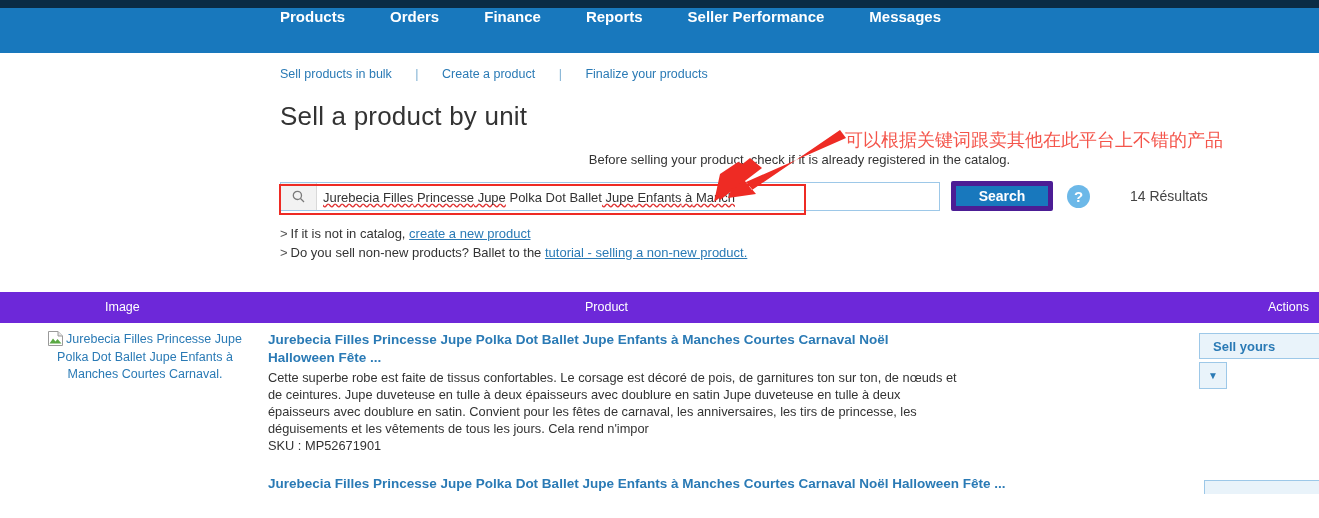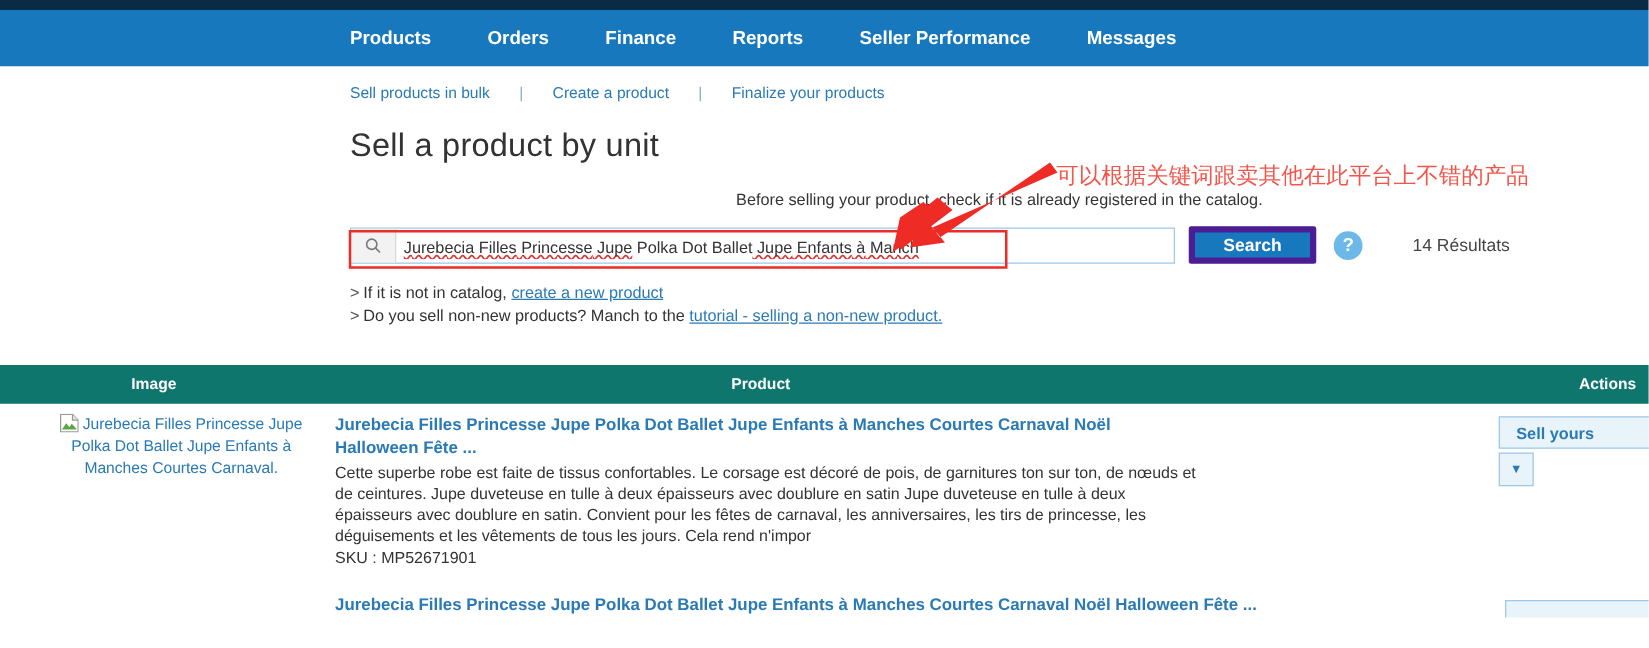--- a/index.html
+++ b/index.html
@@ -16,21 +16,21 @@
   }
   .topstrip {
     height: 8px;
     background: #0a2b45;
     width: 100%;
   }
   .navbar {
     height: 45px;
     background: #1878bd;
     display: flex;
-    align-items: center;
+    align-items: flex-start;
     padding-left: 280px;
     box-sizing: border-box;
   }
   .navbar a {
     color: #ffffff;
     text-decoration: none;
     font-size: 15px;
     font-weight: bold;
     margin-right: 45px;
     white-space: nowrap;
@@ -153,24 +153,24 @@
     margin: 14px 0 0 280px;
     line-height: 1.45;
     font-size: 13px;
   }
   .hints .chev { color:#555; margin-right:3px; }
   .hints a { color: #2a7ab5; text-decoration: underline; }
 
   .table-head {
     margin-top: 29px;
     height: 31px;
-    background: #0f766e;
+    background: #6d28d9;
     color: #ffffff;
     font-size: 12.5px;
-    font-weight: bold;
+    font-weight: normal;
     position: relative;
   }
   .th { position: absolute; top: 8px; }
   .th-image  { left: 105px; }
   .th-product{ left: 585px; }
   .th-actions{ right: 10px; }
 
   .row {
     display: flex;
     padding-top: 8px;
@@ -342,21 +342,21 @@
   <div class="help-icon">?</div>
   <div class="results-count">14 Résultats</div>
 <div class="squiggle-wrap"><span class="sp">Jurebecia</span><span class="sp"> Filles</span><span class="sp"> Princesse</span><span class="sp"> Jupe</span><span> Polka</span><span> Dot</span><span> Ballet</span><span class="sp"> Jupe</span><span class="sp"> Enfants</span><span class="sp"> à</span><span class="sp"> Manch</span></div>
   </div>
 
 <div class="hints">
   <div>
     <span class="chev">&gt;</span><span>If it is not in catalog, </span><a href="#">create a new product</a><span></span>
   </div>
   <div>
-    <span class="chev">&gt;</span><span>Do you sell non-new products? Manch to the </span><a href="#">tutorial - selling a non-new product.</a><span></span>
+    <span class="chev">&gt;</span><span>Do you sell non-new products? Ballet to the </span><a href="#">tutorial - selling a non-new product.</a><span></span>
   </div>
 </div>
 
 <div class="table-head">
   <div class="th th-image">Image</div>
   <div class="th th-product">Product</div>
   <div class="th th-actions">Actions</div>
 </div>
 
 <div class="row">

